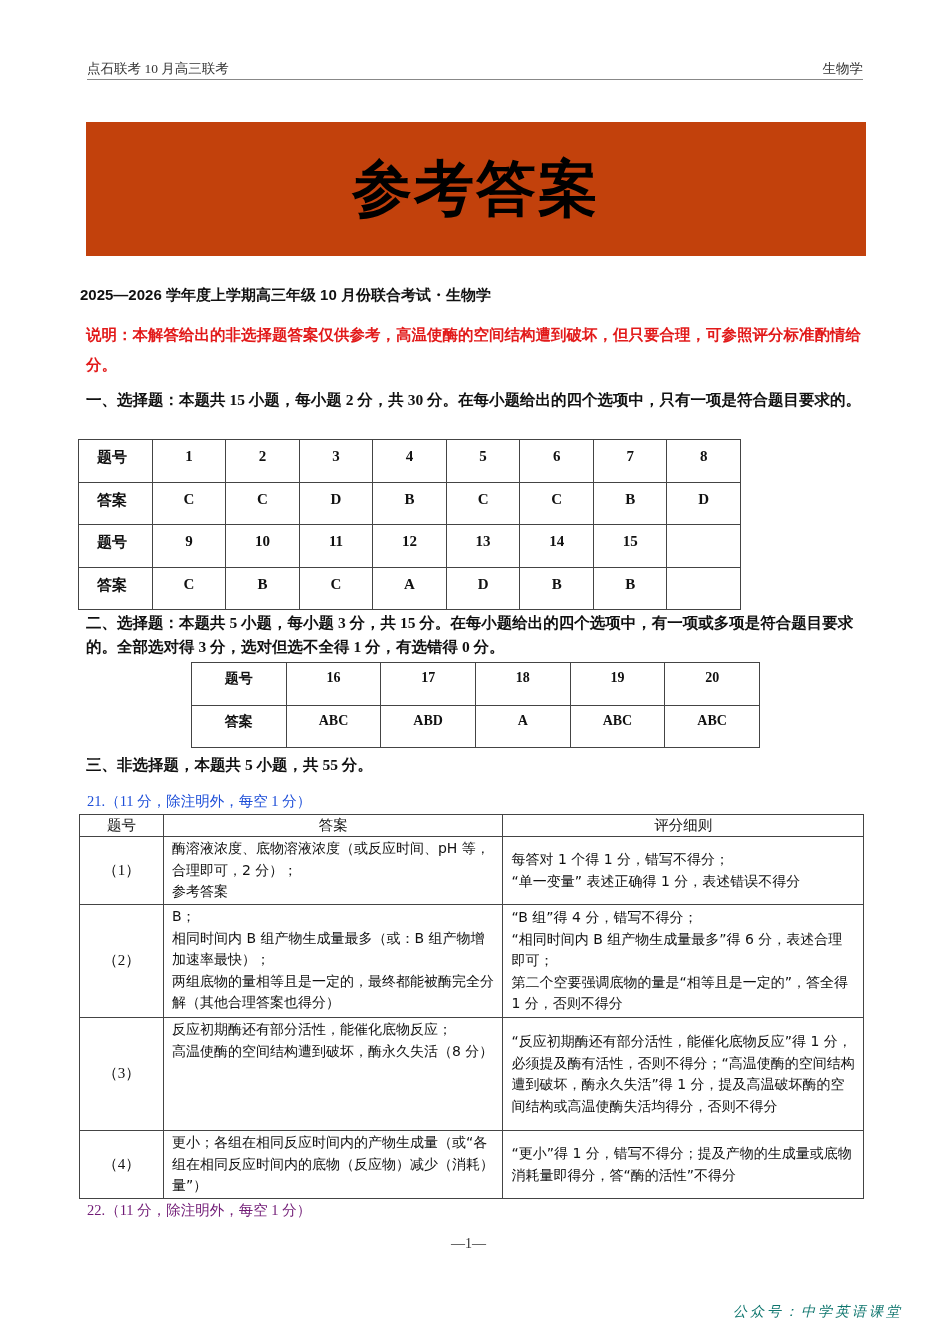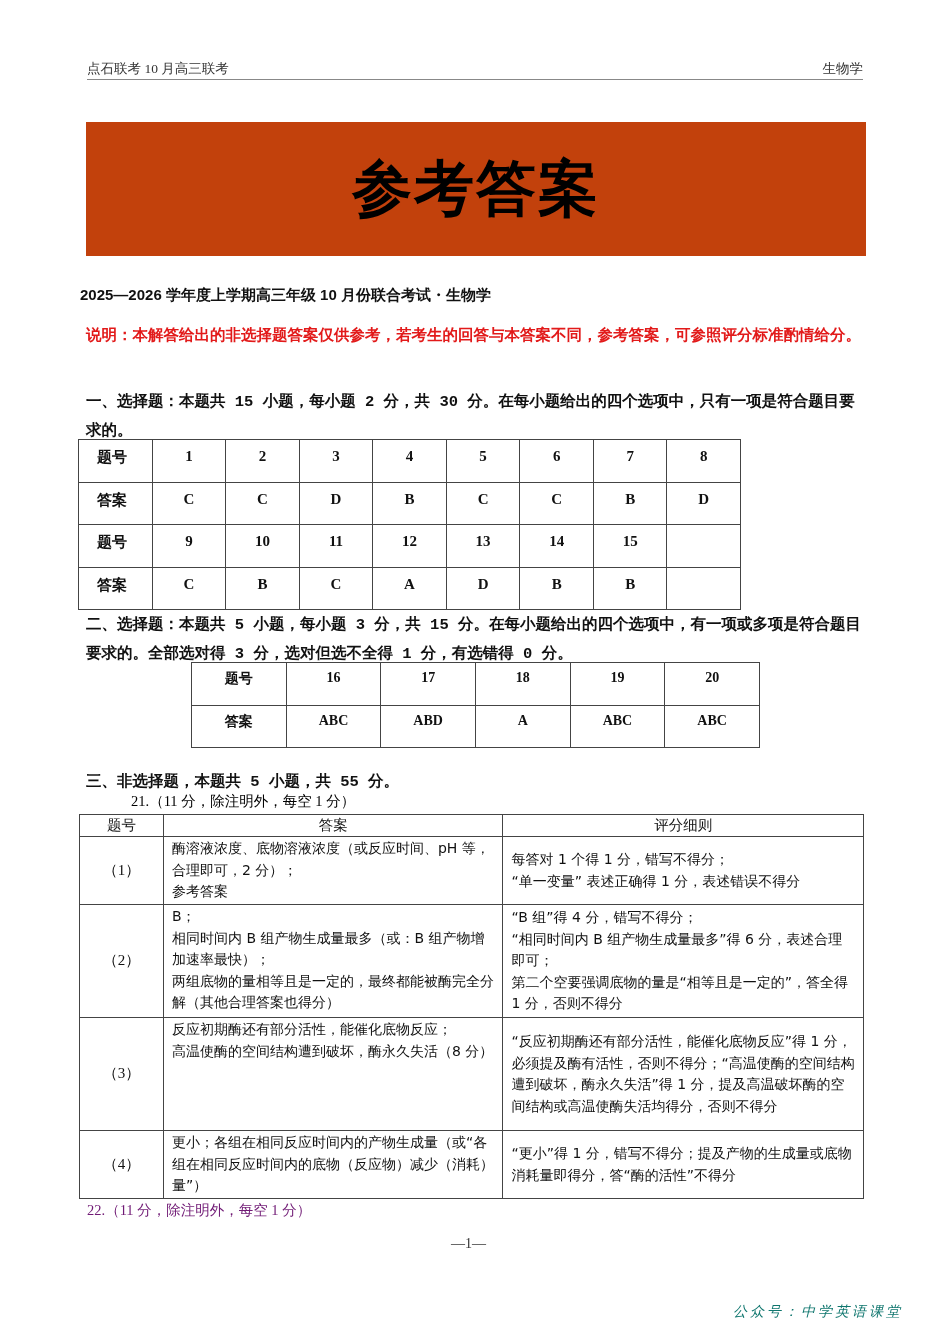--- a/index.html
+++ b/index.html
@@ -17,35 +17,35 @@
                  font-size: 60px; letter-spacing: 2px; color: #000; }
 
   .subtitle { position: absolute; left: 80px; top: 286px; width: 790px; text-align: left;
               font-family: "Liberation Sans", "DejaVu Sans", sans-serif; font-weight: bold; font-size: 15px; }
 
   .note { position: absolute; left: 86px; top: 320px; width: 780px;
           font-family: "Liberation Sans", "DejaVu Sans", sans-serif; font-weight: bold;
           font-size: 15.5px; color: #e21a1a; line-height: 30px; }
 
   .sec { position: absolute; left: 86px; width: 780px;
-         font-family: Liberation Mono, monospace; font-weight: bold;
-         font-size: 15.5px; line-height: 29px; color: #111; }
+         font-family: Liberation Serif, serif; font-weight: bold;
+         font-size: 15.5px; line-height: 24px; color: #111; }
 
   table { border-collapse: collapse; position: absolute; }
   .t1 { left: 78px; top: 439px; width: 663px; }
   .t1 td { border: 1.5px solid #444; height: 42.5px; width: 74px; text-align: center;
            vertical-align: top; padding-top: 8px; font-weight: bold; font-size: 15px; }
   .t1 td.hd { font-family: "Liberation Sans", "DejaVu Sans", sans-serif; text-align: left; padding-left: 18px; }
 
   .t2 { left: 191px; top: 662px; width: 569px; }
   .t2 td { border: 1.5px solid #444; height: 42.5px; width: 94.8px; text-align: center;
            vertical-align: top; padding-top: 7px; font-weight: bold; font-size: 14px; }
   .t2 td.hd { font-family: "Liberation Sans", "DejaVu Sans", sans-serif; }
 
-  .q21title { position: absolute; left: 87px; top: 792px; font-size: 14.5px; color: #000000; margin-left: 44px; }
+  .q21title { position: absolute; left: 87px; top: 792px; font-size: 14.5px; color: #1d4ed8; }
   .t3 { left: 79px; top: 814px; width: 785px; font-size: 14.5px; }
   .t3 th { border: 1px solid #444; font-weight: normal; height: 22px; font-size: 14.5px;
            font-family: "DejaVu Sans", "Liberation Sans", sans-serif; }
   .t3 td { border: 1px solid #444; vertical-align: middle; line-height: 21.5px; padding: 1px 8px;
            font-family: "DejaVu Sans", "Liberation Sans", sans-serif; font-size: 14px; color: #111; }
   .t3 td.no { text-align: center; width: 84px; font-family: "Liberation Serif", serif; font-size: 15px; }
   .t3 td.ans { width: 340px; vertical-align: top; }
   .t3 td.rule { width: 361px; }
   .t3 td.ans span, .t3 td.rule span { display: block; }
 
@@ -61,21 +61,21 @@
   <span class="left">点石联考 10 月高三联考</span>
   <span class="right">生物学</span>
 </div>
 
 <div class="banner">
   <span>参考答案</span>
 </div>
 
 <div class="subtitle">2025—2026 学年度上学期高三年级 10 月份联合考试・生物学</div>
 
-<div class="note">说明：本解答给出的非选择题答案仅供参考，若考生的回答与本答案不同，参考答案，可参照评分标准酌情给分。</div>
+<div class="note">说明：本解答给出的非选择题答案仅供参考，高温使酶的空间结构遭到破坏，但只要合理，可参照评分标准酌情给分。</div>
 
 <div class="sec" style="top:388px;">一、选择题：本题共 15 小题，每小题 2 分，共 30 分。在每小题给出的四个选项中，只有一项是符合题目要求的。</div>
 
 <table class="t1">
   <tbody>
       <tr>
     <td class="hd">题号</td>
     <td>1</td>
     <td>2</td>
     <td>3</td>
@@ -137,21 +137,21 @@
     <td class="hd">答案</td>
     <td>ABC</td>
     <td>ABD</td>
     <td>A</td>
     <td>ABC</td>
     <td>ABC</td>
   </tr>
 </tbody>
   </table>
 
-<div class="sec" style="top:753px;margin-top:15px;">三、非选择题，本题共 5 小题，共 55 分。</div>
+<div class="sec" style="top:753px;">三、非选择题，本题共 5 小题，共 55 分。</div>
 
 <div class="q21title">21.（11 分，除注明外，每空 1 分）</div>
 
 <table class="t3">
   <tbody>
       <tr>
     <th>题号</th>
     <th>答案</th>
     <th>评分细则</th>
   </tr>

